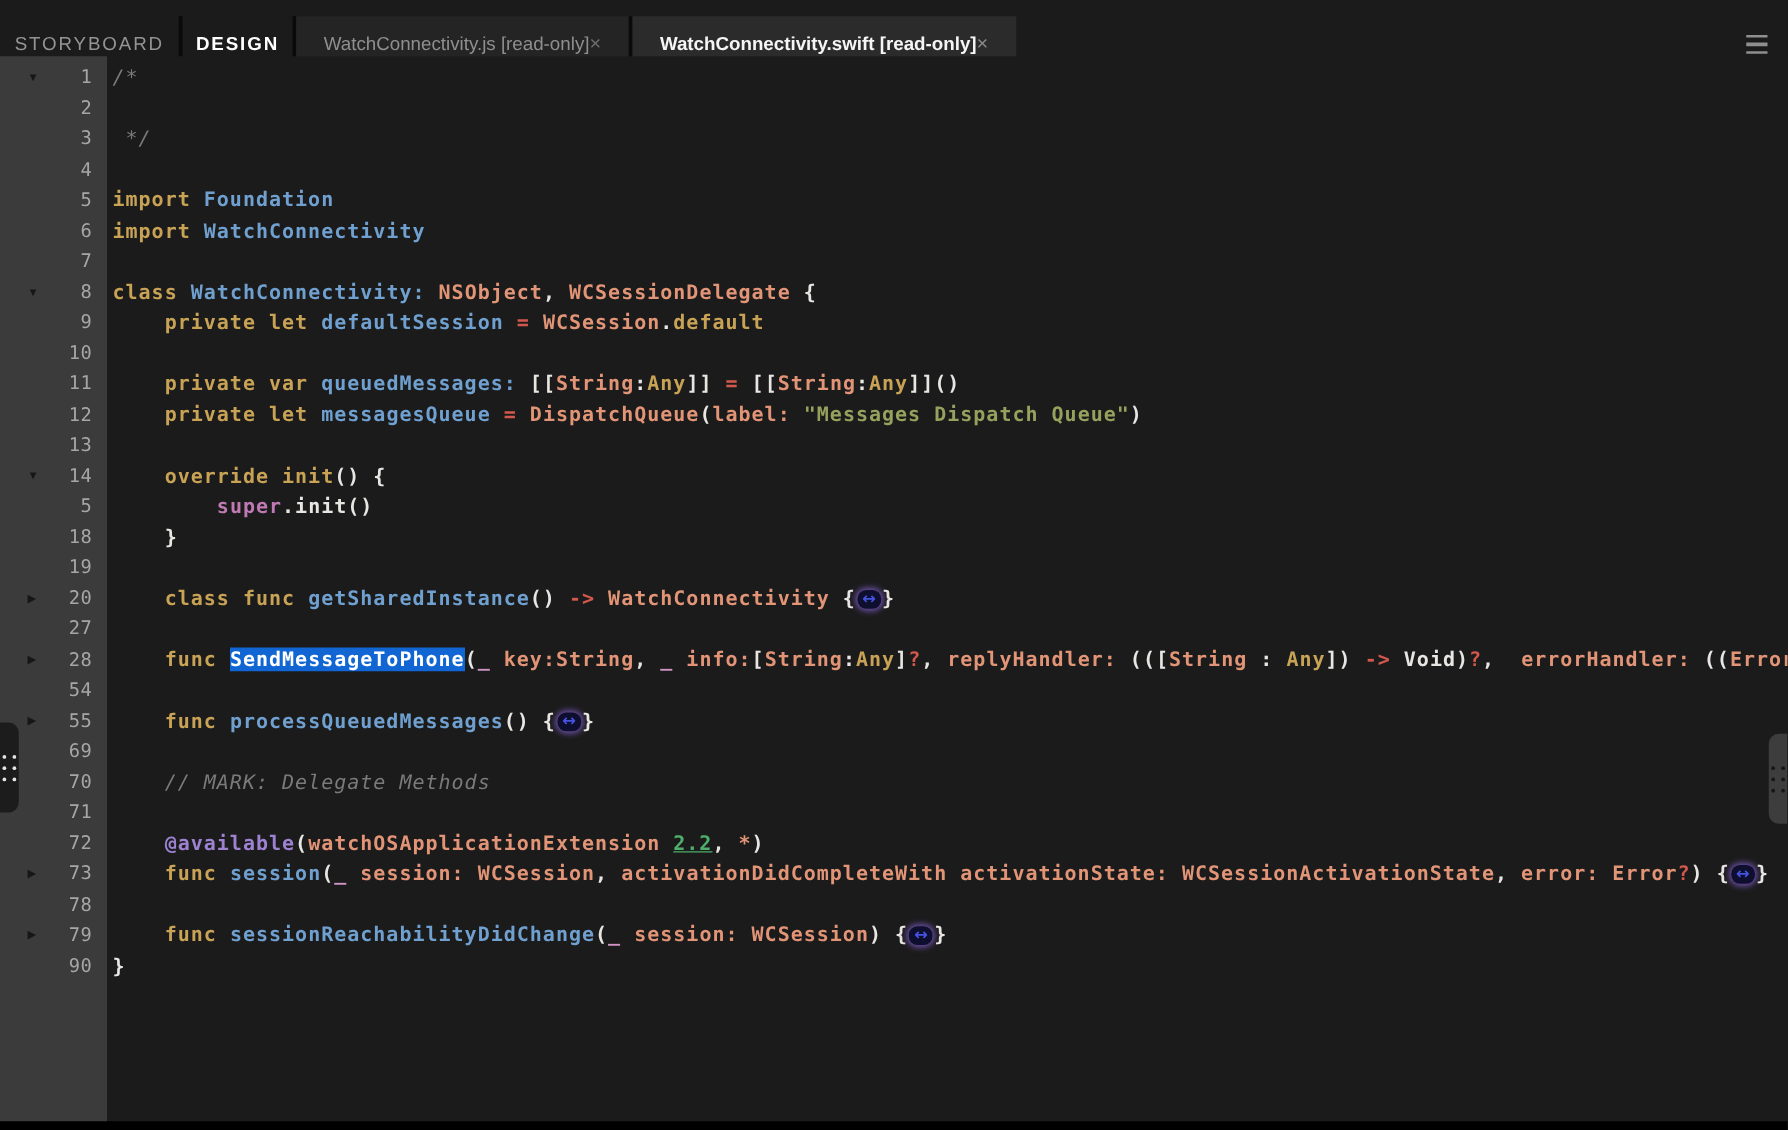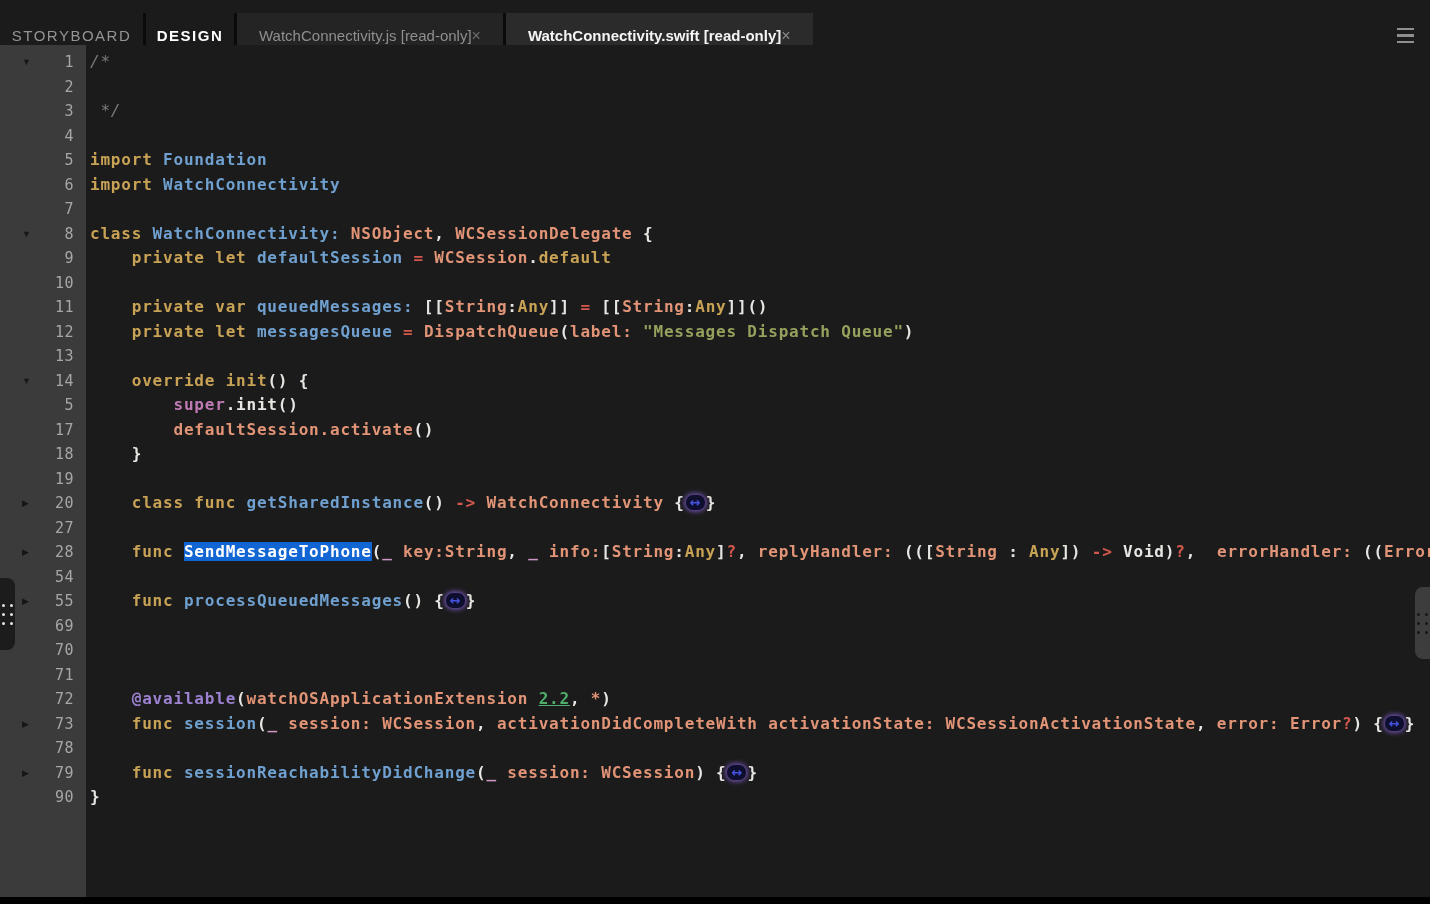--- a/index.html
+++ b/index.html
@@ -190,26 +190,20 @@
         <div class="codecell"><span class="t-plain">    </span><span class="t-kw">override init</span><span class="t-plain">() {</span></div>
       </div>
       <div class="line">
         <div class="gut">
           <span class="num">5</span>
         </div>
         <div class="codecell"><span class="t-plain">        </span><span class="t-pink">super</span><span class="t-plain">.init()</span></div>
       </div>
       <div class="line">
         <div class="gut">
-          <span class="num">17</span>
-        </div>
-        <div class="codecell"><span class="t-plain">        </span><span class="t-type">defaultSession.activate</span><span class="t-plain">()</span></div>
-      </div>
-      <div class="line">
-        <div class="gut">
           <span class="num">18</span>
         </div>
         <div class="codecell"><span class="t-plain">    }</span></div>
       </div>
       <div class="line">
         <div class="gut">
           <span class="num">19</span>
         </div>
         <div class="codecell"></div>
       </div>
@@ -249,20 +243,21 @@
       <div class="line">
         <div class="gut">
           <span class="num">69</span>
         </div>
         <div class="codecell"></div>
       </div>
       <div class="line">
         <div class="gut">
           <span class="num">70</span>
         </div>
+        <div class="codecell"><span class="t-plain">    </span><span class="t-cmt">// MARK: Delegate Methods</span></div>
       </div>
       <div class="line">
         <div class="gut">
           <span class="num">71</span>
         </div>
         <div class="codecell"></div>
       </div>
       <div class="line">
         <div class="gut">
           <span class="num">72</span>

